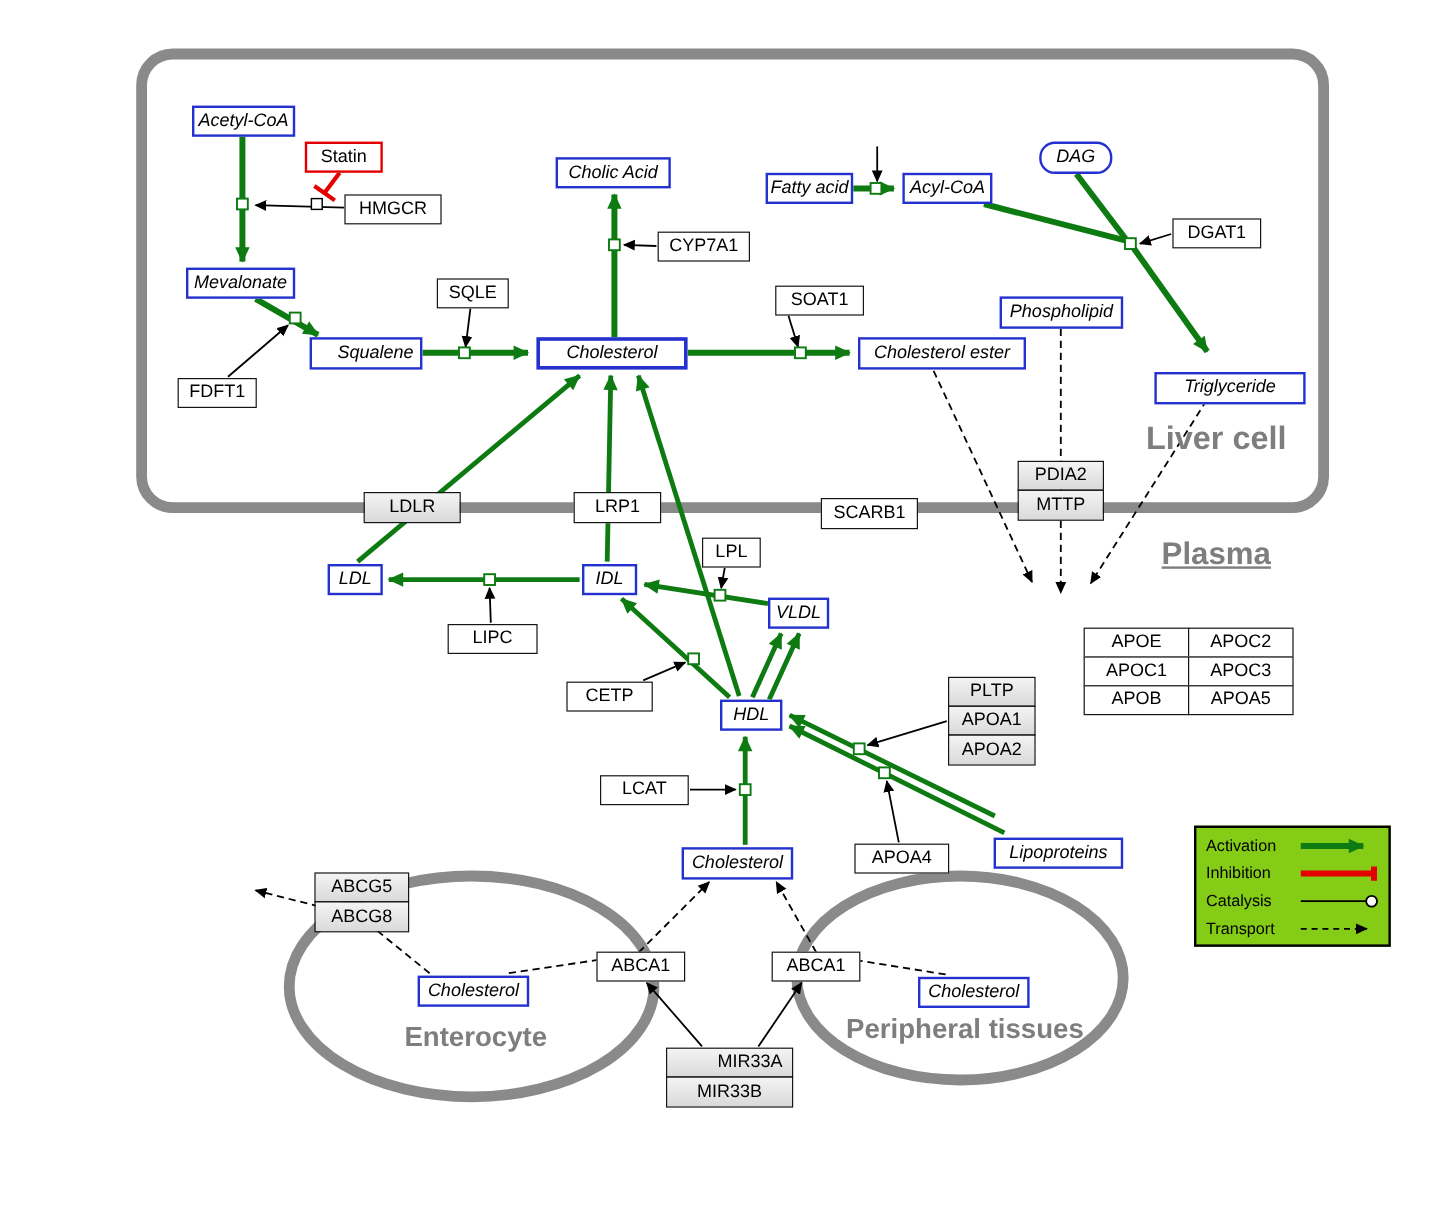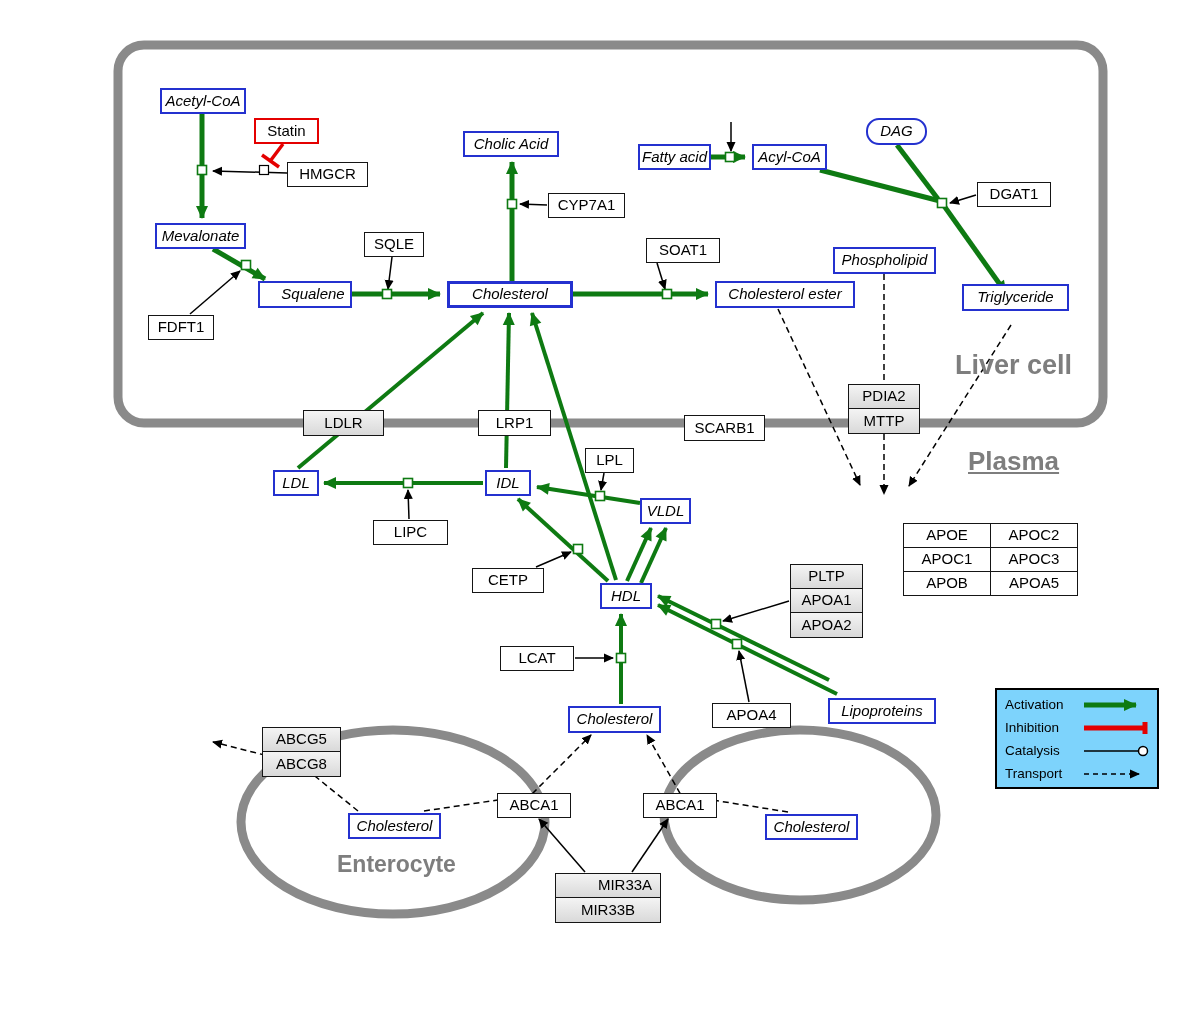--- a/index.html
+++ b/index.html
@@ -11,21 +11,21 @@
         color:#000;line-height:1.12;z-index:3;}
   .met{border:2px solid #2431cf;font-style:italic;}
   .thick{border-width:3px;}
   .gene{border:1px solid #151515;}
   .redbox{border:2px solid #e40000;}
   .gray{background:linear-gradient(#f4f4f4,#d9d9d9);}
   .comp-label{position:absolute;font-weight:bold;color:#7e7e7e;z-index:2;white-space:nowrap;}
   .apo-table{position:absolute;left:903px;top:523px;width:176px;height:74px;z-index:3;}
   .apo-table .node{font-size:15px;}
   .legend{position:absolute;left:995px;top:688px;width:164px;height:101px;border:2px solid #000;
-          background:#7dd3fc;z-index:3;box-sizing:border-box;padding:3px 4px 0 8px;}
+          background:#84cc16;z-index:3;box-sizing:border-box;padding:3px 4px 0 8px;}
   .legend-row{display:flex;justify-content:space-between;align-items:center;height:23px;
               font-size:13.5px;color:#000;}
   .legend-row svg{flex:none;}
 </style>
 </head>
 <body>
 
 <div class="canvas">
 
   <svg class="layer" width="1200" height="1013" viewBox="0 0 1200 1013">
@@ -111,32 +111,33 @@
       <rect x="711.5" y="619.5" width="9" height="9"></rect>
       <rect x="732.5" y="639.5" width="9" height="9"></rect>
       <rect x="616.5" y="653.5" width="9" height="9"></rect>
     </g>
     <rect x="259.5" y="165.5" width="9" height="9" fill="#fff" stroke="#000" stroke-width="1.2"></rect>
   </svg>
 
   <div class="comp-label" style="left:955px;top:350px;font-size:27px;">Liver cell</div>
   <div class="comp-label" style="left:968px;top:446px;font-size:26px;text-decoration:underline;">Plasma</div>
   <div class="comp-label" style="left:337px;top:851px;font-size:23px;">Enterocyte</div>
+  <div class="comp-label" style="left:705px;top:844px;font-size:23px;">Peripheral tissues</div>
 
   <div class="node met" style="left:160px;top:88px;width:86px;height:26px;">Acetyl-CoA</div>
   <div class="node met" style="left:155px;top:223px;width:91px;height:26px;">Mevalonate</div>
   <div class="node met" style="left:258px;top:281px;width:94px;height:27px;padding-left:16px;">Squalene</div>
   <div class="node met" style="left:463px;top:131px;width:96px;height:26px;">Cholic Acid</div>
   <div class="node met thick" style="left:447px;top:281px;width:126px;height:27px;">Cholesterol</div>
   <div class="node met" style="left:715px;top:281px;width:140px;height:27px;">Cholesterol ester</div>
   <div class="node met" style="left:638px;top:144px;width:73px;height:26px;">Fatty acid</div>
   <div class="node met" style="left:752px;top:144px;width:75px;height:26px;">Acyl-CoA</div>
   <div class="node met" style="left:866px;top:118px;width:61px;height:27px;border-radius:13px;">DAG</div>
   <div class="node met" style="left:833px;top:247px;width:103px;height:27px;">Phospholipid</div>
-  <div class="node met" style="left:962px;top:284px;width:107px;height:27px;">Triglyceride</div>
+  <div class="node met" style="left:962px;top:310px;width:126px;height:27px;">Triglyceride</div>
   <div class="node met" style="left:273px;top:470px;width:46px;height:26px;">LDL</div>
   <div class="node met" style="left:485px;top:470px;width:46px;height:26px;">IDL</div>
   <div class="node met" style="left:640px;top:498px;width:51px;height:26px;">VLDL</div>
   <div class="node met" style="left:600px;top:583px;width:52px;height:26px;">HDL</div>
   <div class="node met" style="left:828px;top:698px;width:108px;height:26px;">Lipoproteins</div>
   <div class="node met" style="left:568px;top:706px;width:93px;height:27px;">Cholesterol</div>
   <div class="node met" style="left:348px;top:813px;width:93px;height:26px;">Cholesterol</div>
   <div class="node met" style="left:765px;top:814px;width:93px;height:26px;">Cholesterol</div>
 
   <div class="node redbox" style="left:254px;top:118px;width:65px;height:26px;">Statin</div>

